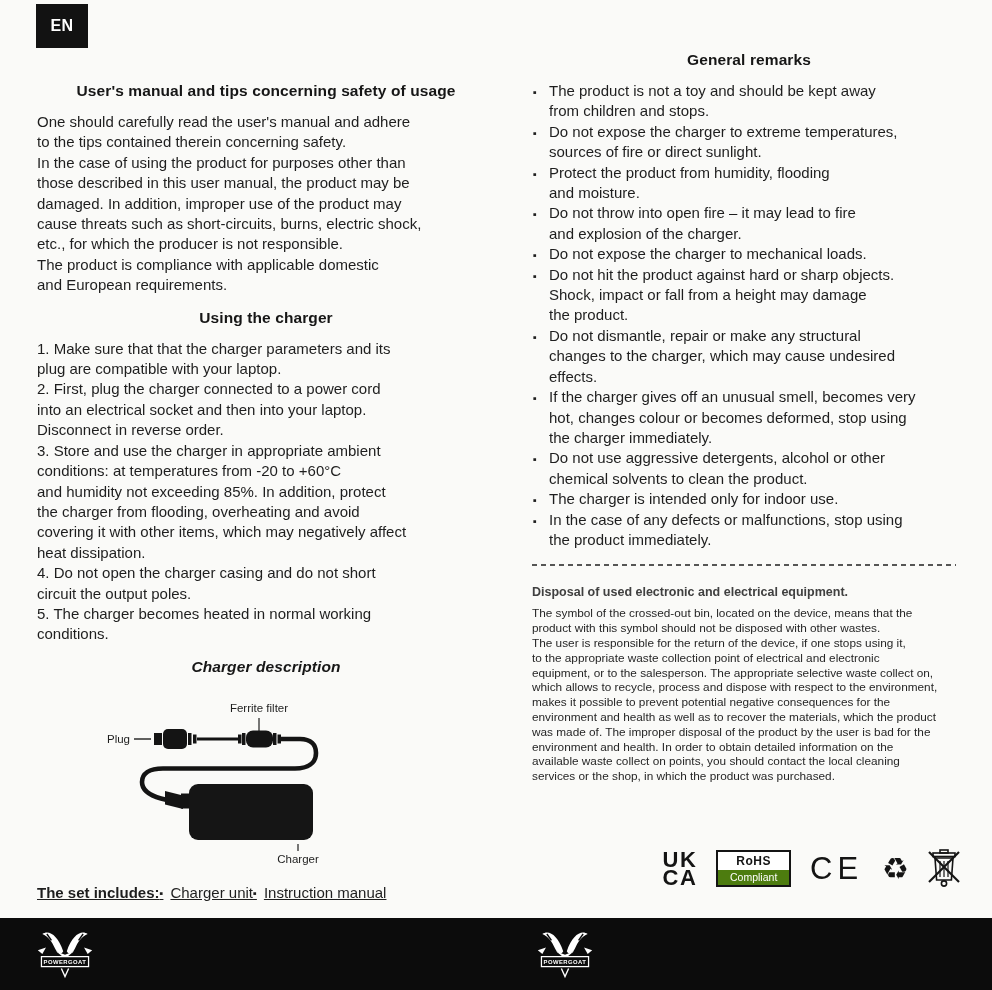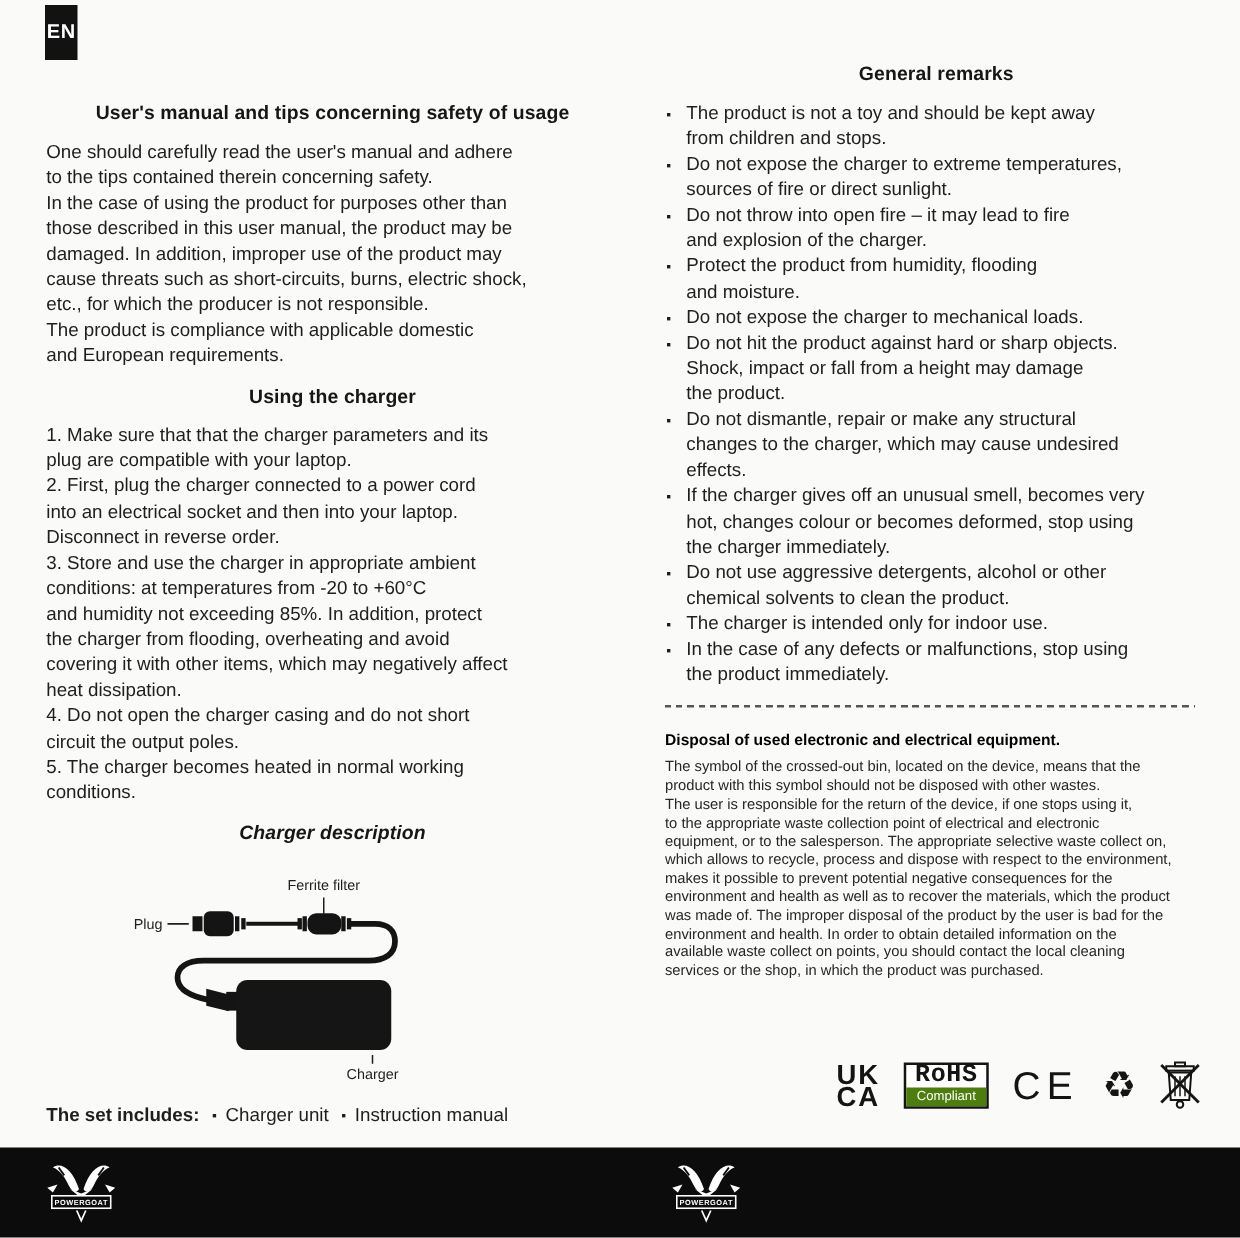--- a/index.html
+++ b/index.html
@@ -4,21 +4,21 @@
 <style>
   html,body{margin:0;padding:0;}
   body{
     width:992px;height:990px;position:relative;overflow:hidden;
     background:#fafaf8;color:#1e1e1e;
     font-family:"Liberation Sans", sans-serif;
   }
   .page{position:absolute;inset:0;}
   
   .en-badge{
-    position:absolute;left:36px;top:4px;width:26px;height:44px;
+    position:absolute;left:36px;top:4px;width:52px;height:44px;
     background:#121212;color:#ffffff;font-weight:bold;font-size:16px;
     display:flex;align-items:center;justify-content:center;letter-spacing:.5px;
   }
   
   .col-left{position:absolute;left:37px;top:73px;width:458px;}
   .col-right{position:absolute;left:532px;top:38px;width:434px;}
   h2.sec{
     font-size:15.5px;font-weight:700;color:#161616;margin:12px;line-height:19px;
     letter-spacing:.1px;
     text-align:center;
@@ -28,49 +28,49 @@
     font-size:15px;line-height:20.4px;white-space:pre-line;margin:0;
   }
   .safety-body{margin-top:9px;}
   .using-head{margin-top:11px;}
   .using-body{margin-top:6px;}
   .desc-head{margin-top:8px;font-style:italic;}
   
   .diagram{margin:12px 0 0 68px;display:block;}
   .diagram text{font-family:"Liberation Sans",sans-serif;fill:#1e1e1e;font-size:11.5px;}
   
-  .set-line{margin-top:16px;font-size:15px;display:flex;align-items:baseline;gap:10px;}
+  .set-line{margin-top:16px;font-size:15px;display:flex;align-items:baseline;text-decoration:underline;}
   .set-label{font-weight:700;}
   .set-item::before{content:"▪";font-size:11px;margin-right:7px;position:relative;top:-1px;}
   
   .remarks-list{list-style:none;margin:10px 0 0 0;padding:0;}
   .remarks-list li{
     position:relative;padding-left:17px;font-size:15px;line-height:20.4px;
     white-space:pre-line;
   }
   .remarks-list li::before{
     content:"▪";position:absolute;left:1px;top:1px;font-size:11px;
   }
   .divider{
     margin-top:14px;height:2px;width:424px;
     background:repeating-linear-gradient(90deg,#555 0 5px,transparent 5px 9px);
   }
-  .disposal-head{font-size:12.5px;font-weight:700;margin-top:19px;color:#000000;}
+  .disposal-head{font-size:12.5px;font-weight:700;margin-top:19px;color:#404040;}
   .disposal-body{
     margin-top:7px;font-size:11.8px;line-height:14.8px;white-space:pre-line;
     color:#262626;width:430px;
   }
   
   .marks-row{
     margin-top:64px;display:flex;align-items:center;justify-content:flex-end;
     gap:19px;padding-right:6px;color:#141414;
   }
   .ukca{font-size:22px;font-weight:700;line-height:18px;letter-spacing:1.5px;text-align:right;}
   .rohs{border:2.5px solid #141414;text-align:center;background:#fff;}
-  .rohs-title{font-size:20px;font-weight:700;line-height:18px;padding:0 7px;letter-spacing:.5px;font-family:Liberation Mono, monospace;}
+  .rohs-title{font-size:12px;font-weight:700;line-height:18px;padding:0 18px;letter-spacing:.5px;}
   .rohs-sub{background:#4d7c0f;color:#fff;font-size:10.5px;line-height:14px;padding:0 4px 1px;}
   .ce{font-size:31px;font-weight:500;letter-spacing:5px;line-height:1;}
   .recycle{font-size:30px;line-height:1;}
   
   .footer-bar{
     position:absolute;left:0;top:918px;width:992px;height:72px;background:#0c0c0c;
   }
   .goat{position:absolute;top:7px;width:58px;height:56px;}
   .goat-1{left:36px;}
   .goat-2{left:536px;}
@@ -152,24 +152,24 @@
     </div>
   </div>
 
   <div class="col-right">
     <h2 class="sec">General remarks</h2>
     <ul class="remarks-list">
       <li>The product is not a toy and should be kept away
 from children and stops.</li>
       <li>Do not expose the charger to extreme temperatures,
 sources of fire or direct sunlight.</li>
+      <li>Protect the product from humidity, flooding
+and moisture.</li>
       <li>Do not throw into open fire – it may lead to fire
 and explosion of the charger.</li>
-      <li>Protect the product from humidity, flooding
-and moisture.</li>
       <li>Do not expose the charger to mechanical loads.</li>
       <li>Do not hit the product against hard or sharp objects.
 Shock, impact or fall from a height may damage
 the product.</li>
       <li>Do not dismantle, repair or make any structural
 changes to the charger, which may cause undesired
 effects.</li>
       <li>If the charger gives off an unusual smell, becomes very
 hot, changes colour or becomes deformed, stop using
 the charger immediately.</li>

